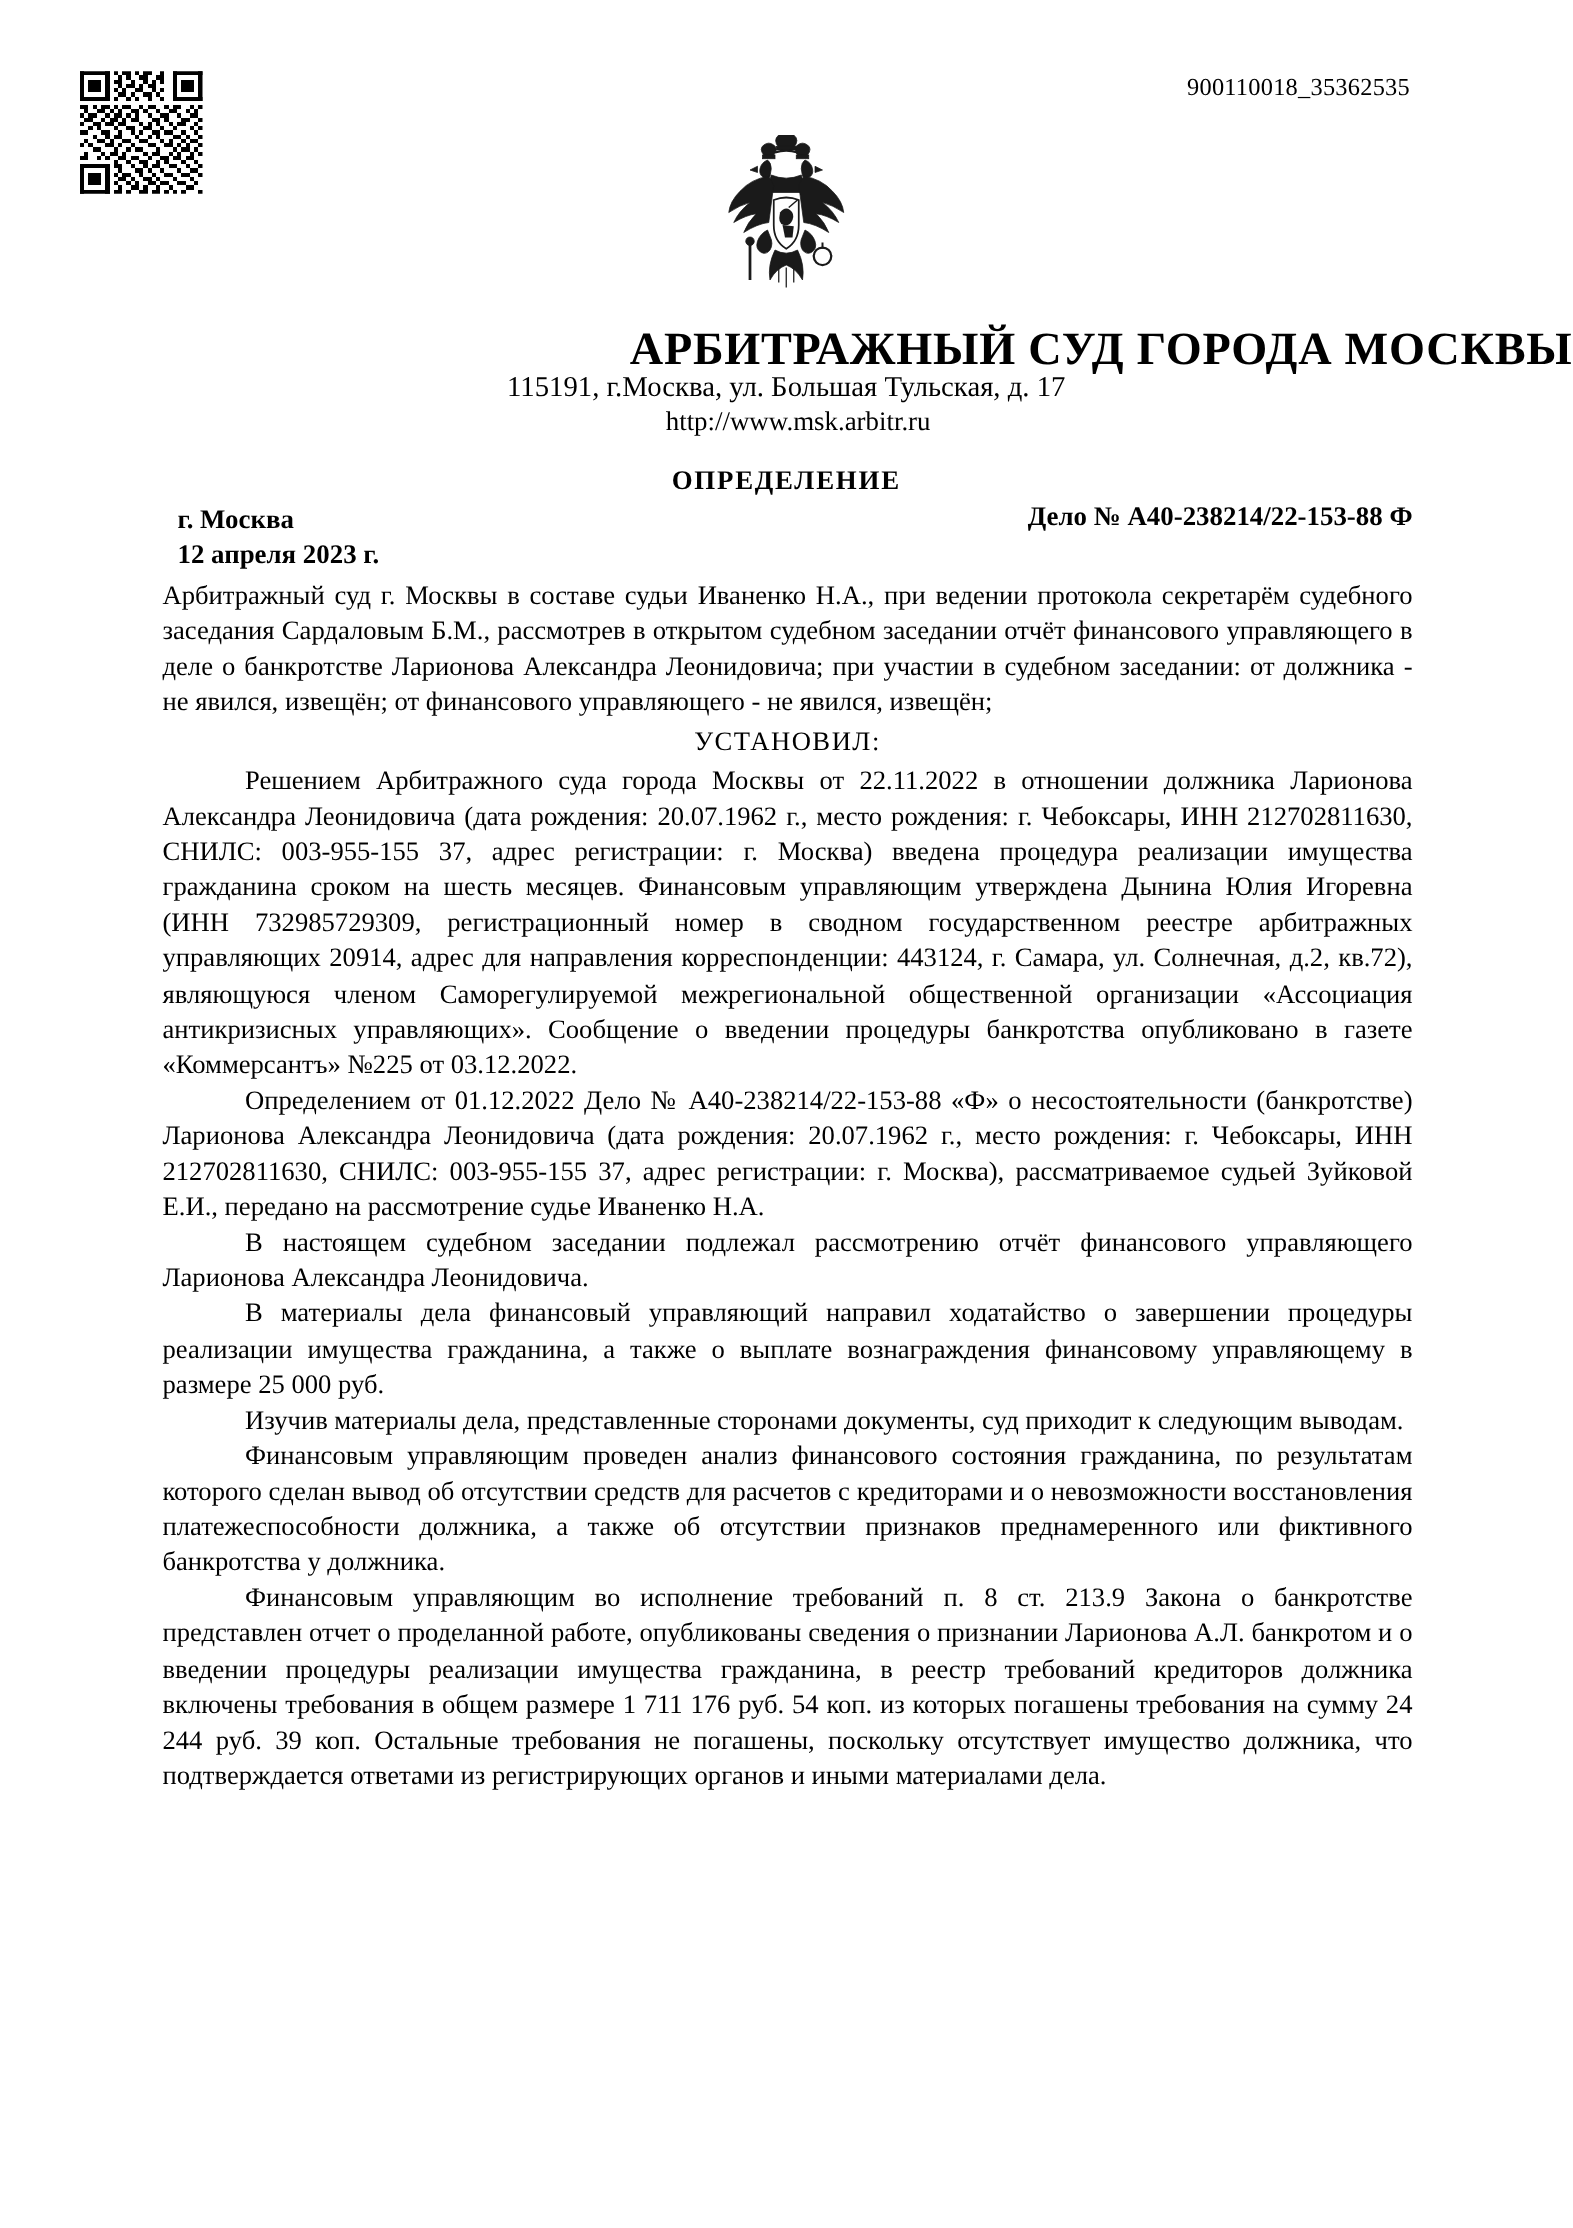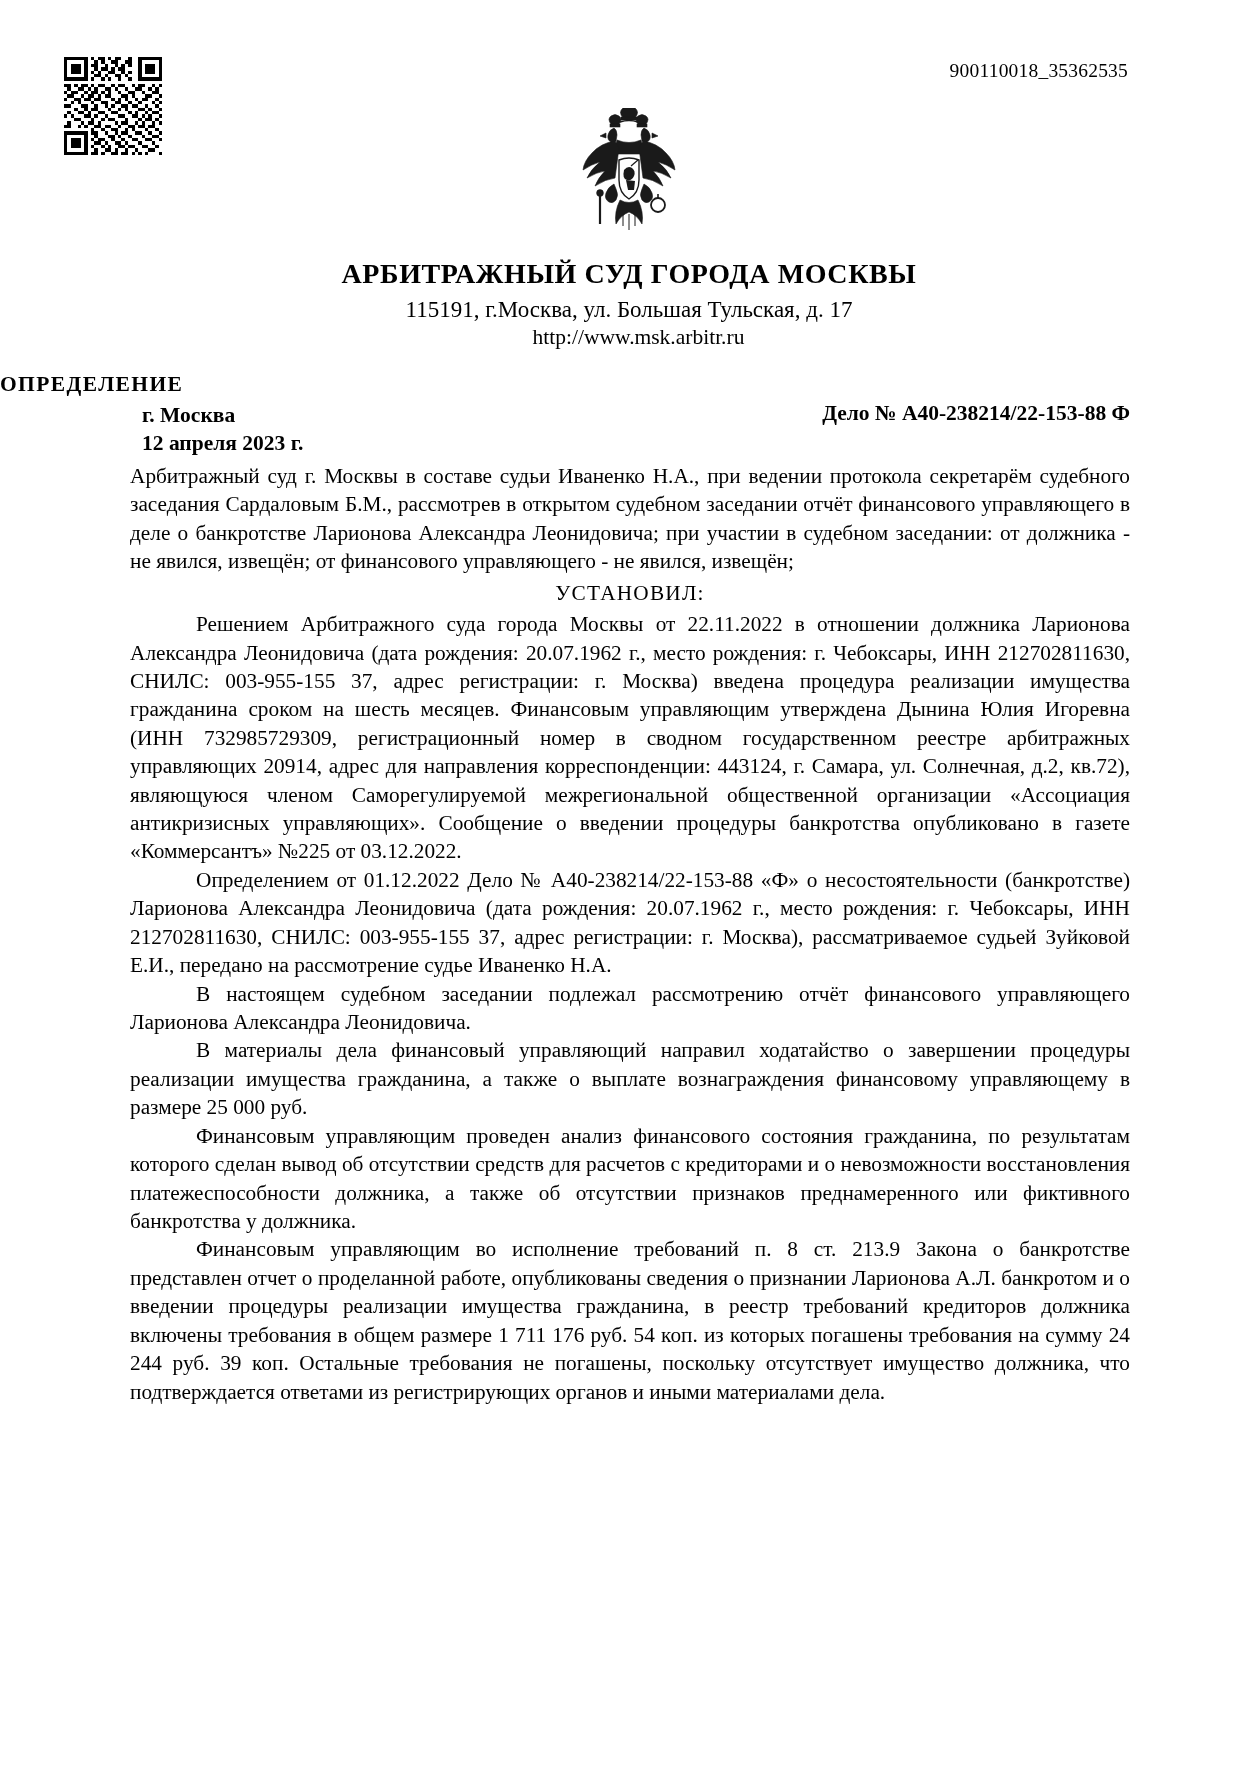--- a/index.html
+++ b/index.html
@@ -47,22 +47,22 @@
     transform: translateX(-50%);
     width: 118px;
     height: 132px;
   }
   .emblem svg { display: block; }
 
   .court-title {
     position: absolute;
     left: 0; right: 0;
     top: 258px;
-    text-align: center;
-    font-size: 28px;
+    text-align: right;
+    font-size: 37px;
     font-weight: bold;
     letter-spacing: 0.6px;
   }
   .court-address {
     position: absolute;
     left: 0; right: 0;
     top: 297px;
     text-align: center;
     font-size: 23px;
   }
@@ -72,21 +72,21 @@
     top: 325px;
     text-align: center;
     font-size: 21.5px;
     margin-left: 19px;
   }
 
   .doc-type {
     position: absolute;
     left: 0; right: 0;
     top: 372px;
-    text-align: left;
+    text-align: center;
     font-size: 21.5px;
     font-weight: bold;
     letter-spacing: 1.4px;
   }
 
   .meta-row {
     position: absolute;
     left: 142px;
     right: 128px;
     top: 401px;
@@ -425,17 +425,18 @@
     <div class="meta-right">Дело № А40-238214/22-153-88 Ф</div>
   </div>
 
   <div class="body">
     <p class="lead">Арбитражный суд г. Москвы в составе судьи Иваненко Н.А., при ведении протокола секретарём судебного заседания Сардаловым Б.М., рассмотрев в открытом судебном заседании отчёт финансового управляющего в деле о банкротстве Ларионова Александра Леонидовича; при участии в судебном заседании: от должника - не явился, извещён; от финансового управляющего - не явился, извещён;</p>
     <p class="center">УСТАНОВИЛ:</p>
     <p>Решением Арбитражного суда города Москвы от 22.11.2022 в отношении должника Ларионова Александра Леонидовича (дата рождения: 20.07.1962 г., место рождения: г. Чебоксары, ИНН 212702811630, СНИЛС: 003-955-155 37, адрес регистрации: г. Москва) введена процедура реализации имущества гражданина сроком на шесть месяцев. Финансовым управляющим утверждена Дынина Юлия Игоревна (ИНН 732985729309, регистрационный номер в сводном государственном реестре арбитражных управляющих 20914, адрес для направления корреспонденции: 443124, г. Самара, ул. Солнечная, д.2, кв.72), являющуюся членом Саморегулируемой межрегиональной общественной организации «Ассоциация антикризисных управляющих». Сообщение о введении процедуры банкротства опубликовано в газете «Коммерсантъ» №225 от 03.12.2022.</p>
     <p> Определением от 01.12.2022 Дело № А40-238214/22-153-88 «Ф» о несостоятельности (банкротстве) Ларионова Александра Леонидовича (дата рождения: 20.07.1962 г., место рождения: г. Чебоксары, ИНН 212702811630, СНИЛС: 003-955-155 37, адрес регистрации: г. Москва), рассматриваемое судьей Зуйковой Е.И., передано на рассмотрение судье Иваненко Н.А.</p>
     <p>В настоящем судебном заседании подлежал рассмотрению отчёт финансового управляющего Ларионова Александра Леонидовича.</p>
     <p>В материалы дела финансовый управляющий направил ходатайство о завершении процедуры реализации имущества гражданина, а также о выплате вознаграждения финансовому управляющему в размере 25 000 руб.</p>
+    <p>Изучив материалы дела, представленные сторонами документы, суд приходит к следующим выводам.</p>
     <p>Финансовым управляющим проведен анализ финансового состояния гражданина, по результатам которого сделан вывод об отсутствии средств для расчетов с кредиторами и о невозможности восстановления платежеспособности должника, а также об отсутствии признаков преднамеренного или фиктивного банкротства у должника.</p>
     <p>Финансовым управляющим во исполнение требований п. 8 ст. 213.9 Закона о банкротстве представлен отчет о проделанной работе, опубликованы сведения о признании Ларионова А.Л. банкротом и о введении процедуры реализации имущества гражданина, в реестр требований кредиторов должника включены требования в общем размере 1 711 176 руб. 54 коп. из которых погашены требования на сумму 24 244 руб. 39 коп. Остальные требования не погашены, поскольку отсутствует имущество должника, что подтверждается ответами из регистрирующих органов и иными материалами дела.</p>
   </div>
 
 </div>
 
 </body></html>

